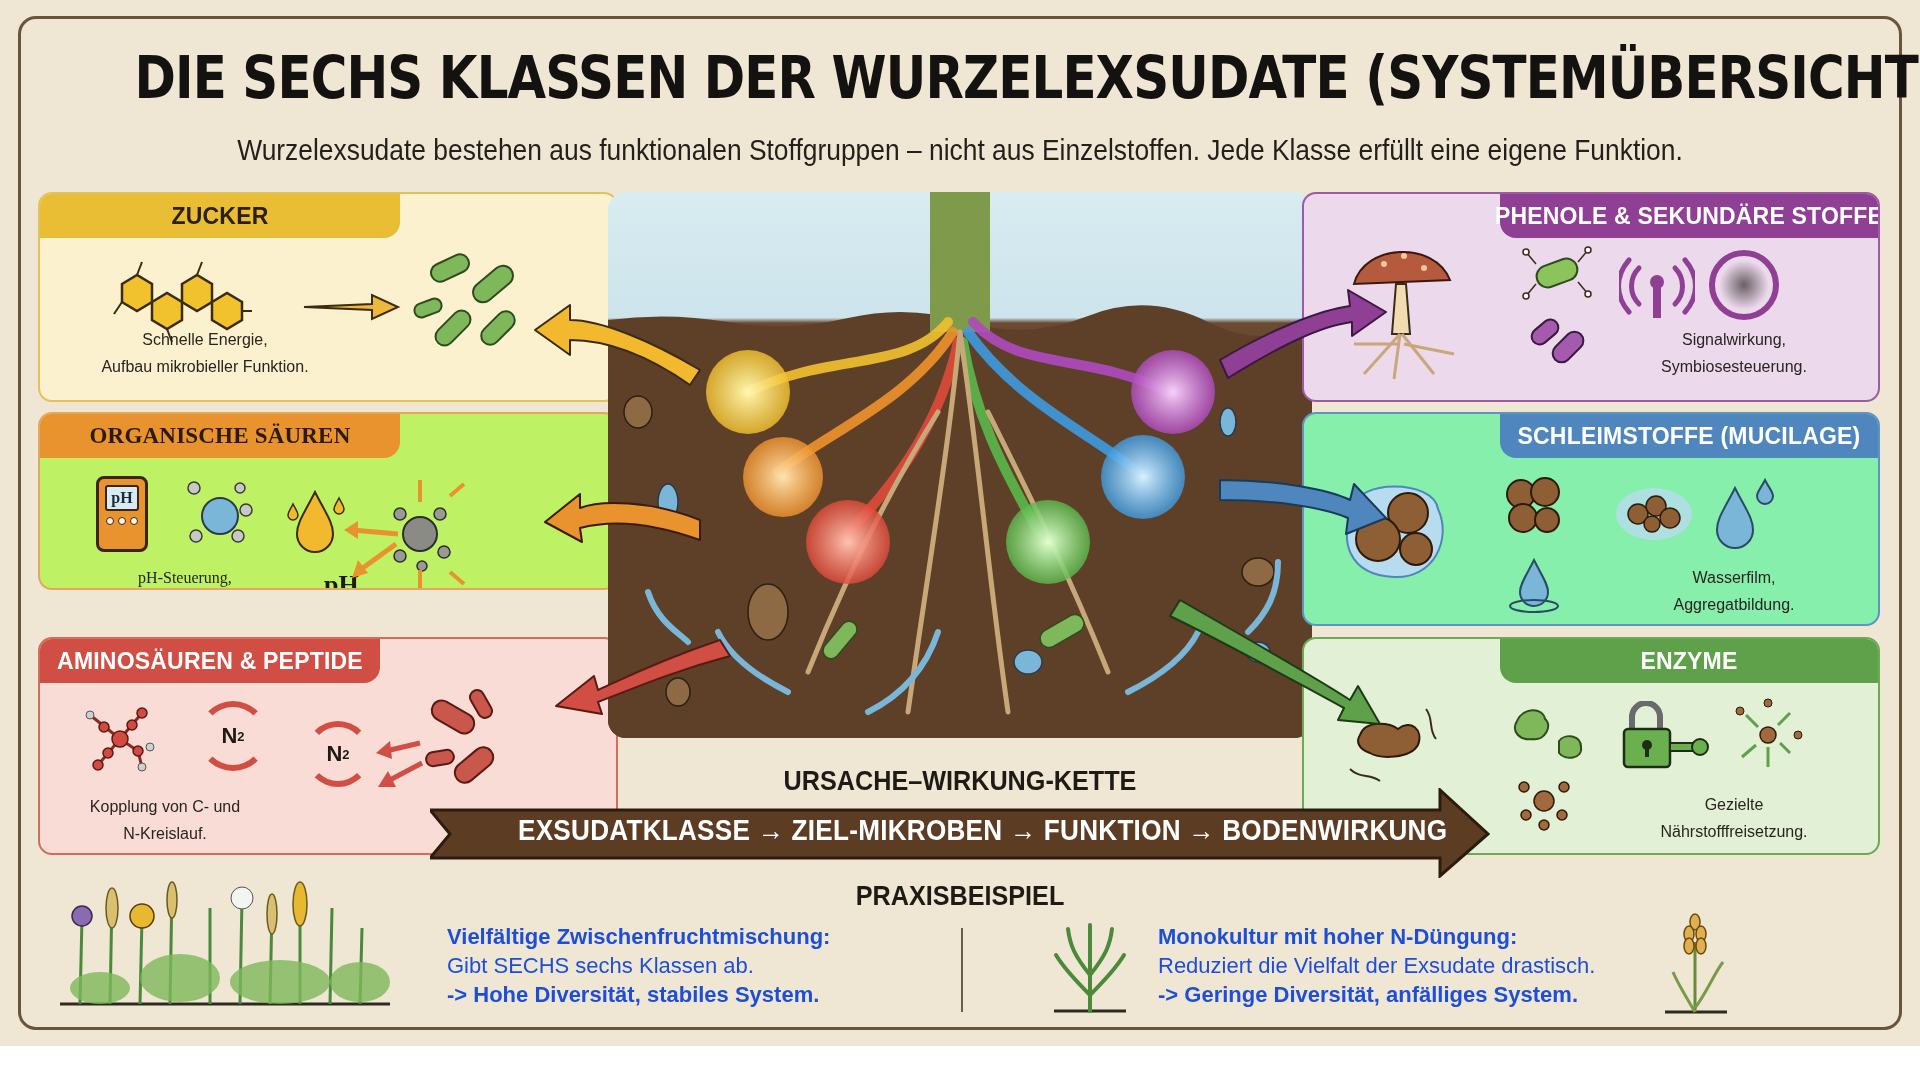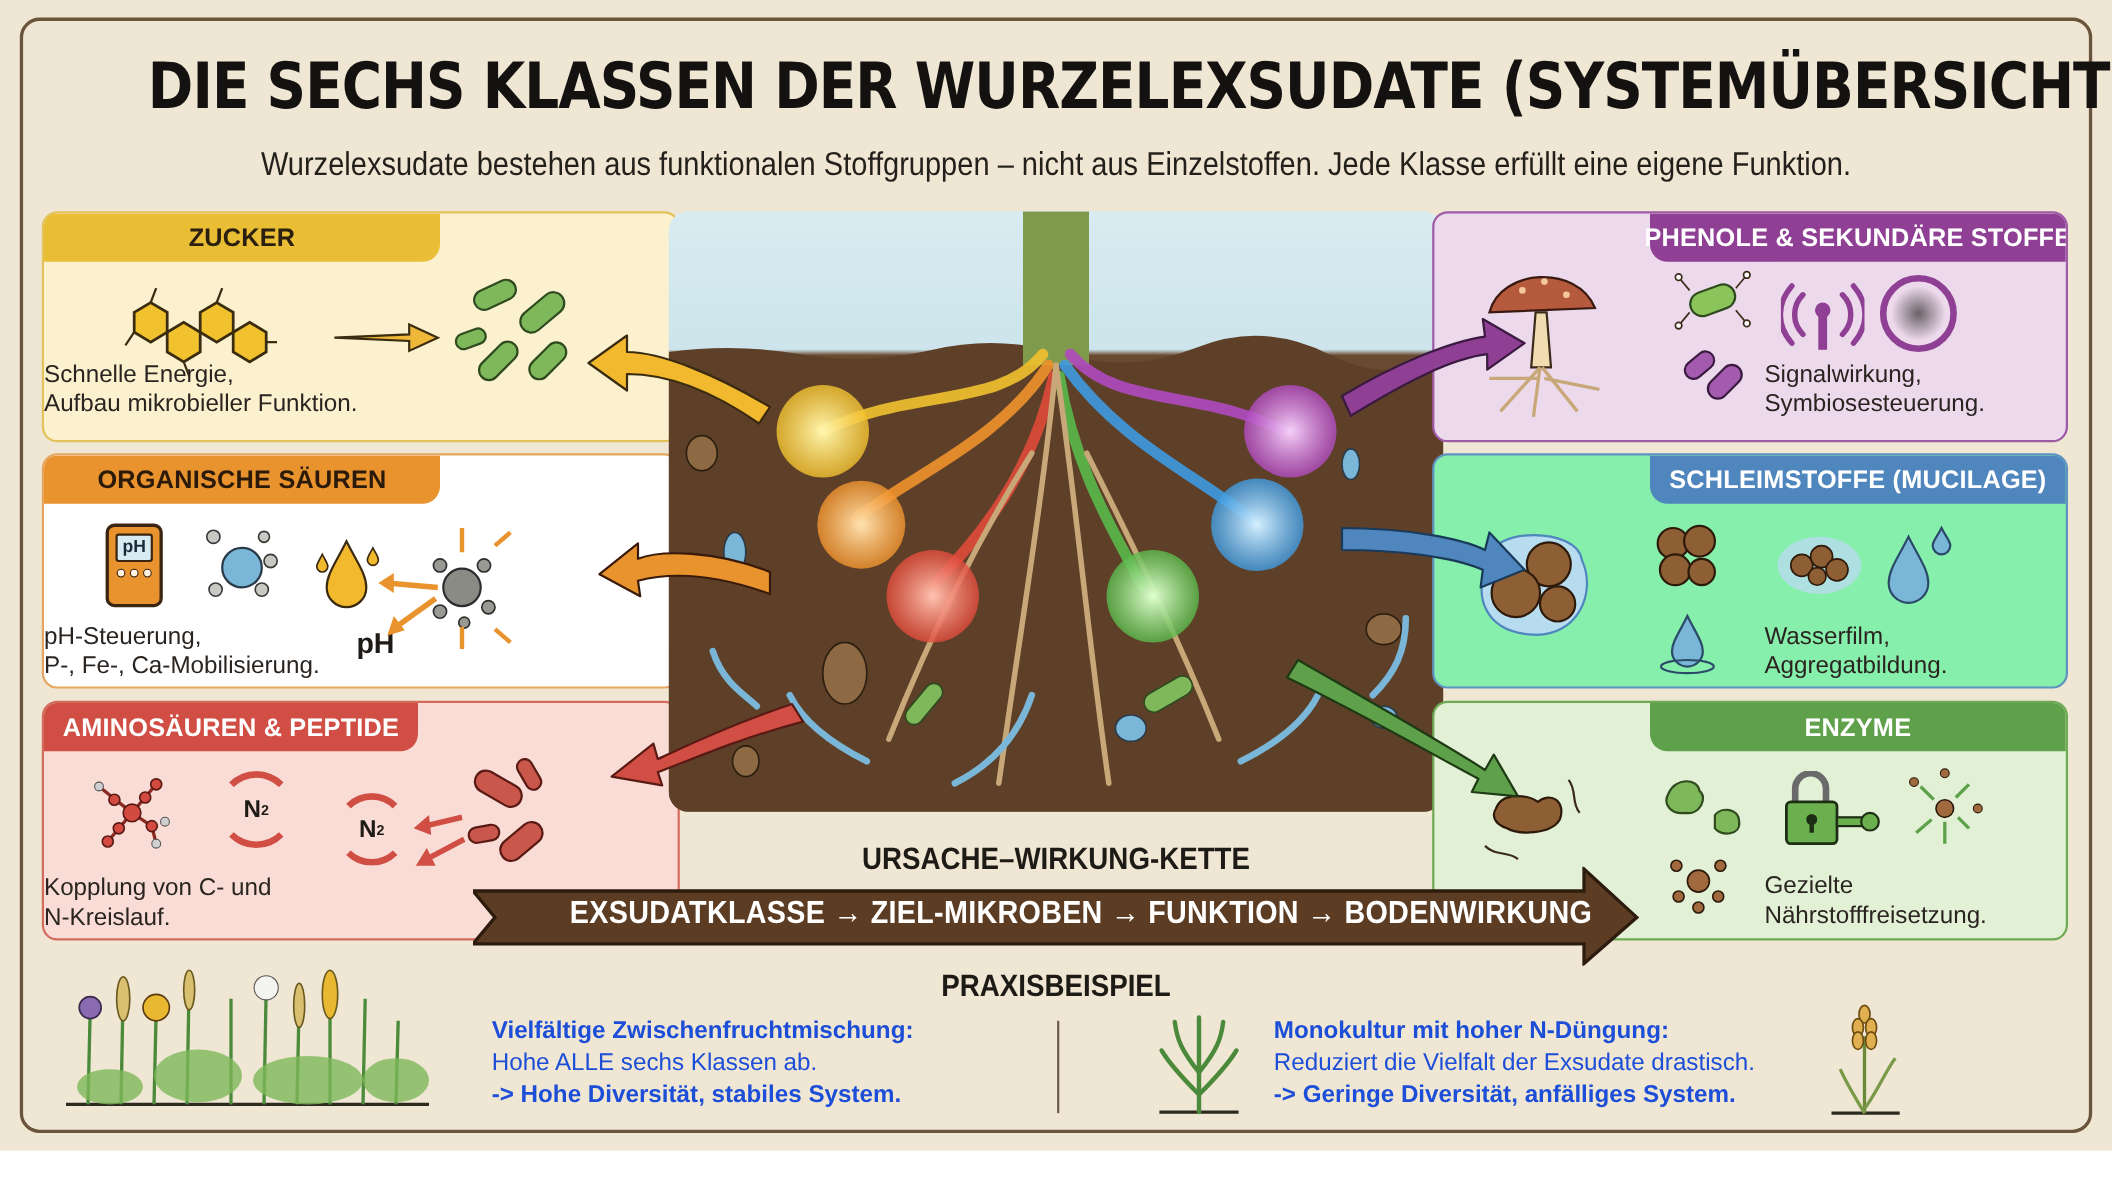--- a/index.html
+++ b/index.html
@@ -8,25 +8,25 @@
   .canvas { position: absolute; left: 0; top: 0; width: 1920px; height: 1046px; background: #efe6d3; }
   .frame { position: absolute; left: 18px; top: 16px; width: 1884px; height: 1014px; border: 3px solid #6b543c; border-radius: 18px; background: #efe6d3; }
 
   .title { position: absolute; left: 0; width: 1920px; top: 44px; text-align: center; font-weight: 900; font-size: 58px; letter-spacing: -1px; color: #141210; transform: scaleX(0.86); transform-origin: center; white-space: nowrap; font-family: "DejaVu Sans", sans-serif; }
   .subtitle { position: absolute; left: 0; width: 1920px; top: 133px; text-align: center; font-size: 30px; color: #231f1b; transform: scaleX(0.88); transform-origin: center; white-space: nowrap; }
 
   .panel { position: absolute; border-radius: 14px; border: 2px solid; overflow: hidden; padding-left: 47px; }
   .panel .hdr { position: absolute; top: 0; height: 44px; display: flex; align-items: center; justify-content: center; font-weight: 700; font-size: 23px; letter-spacing: 0.2px; white-space: nowrap; }
   .panel.left .hdr { left: 0; width: 360px; border-bottom-right-radius: 16px; }
   .panel.right .hdr { right: 0; border-bottom-left-radius: 16px; }
-  .panel .desc { position: absolute; font-size: 22px; line-height: 27px; text-align: left; color: #2a2420; }
+  .panel .desc { position: absolute; font-size: 16px; line-height: 27px; text-align: center; color: #2a2420; }
 
   .p-zucker { left: 38px; top: 192px; width: 580px; height: 210px; background: #fbf1cf; border-color: #e2c25a; }
   .p-zucker .hdr { background: #e9bd34; color: #2b2010; }
-  .p-saeuren { left: 38px; top: 412px; width: 580px; height: 214px; background: #ffffff; border-color: #e7a660; }
+  .p-saeuren { left: 38px; top: 412px; width: 580px; height: 178px; background: #bef264; border-color: #e7a660; font-family: Liberation Serif, serif; }
   .p-saeuren .hdr { background: #e8932d; color: #2b1a0a; }
   .p-amino { left: 38px; top: 637px; width: 580px; height: 218px; background: #f9dcd6; border-color: #d46c5e; }
   .p-amino .hdr { background: #d04e44; color: #ffffff; }
 
   .p-phenole { left: 1302px; top: 192px; width: 578px; height: 210px; background: #ecd9ec; border-color: #9f5aa5; }
   .p-phenole .hdr { background: #8f3f94; color: #ffffff; width: 378px; }
   .p-schleim { left: 1302px; top: 412px; width: 578px; height: 214px; background: #86efac; border-color: #5f93c2; }
   .p-schleim .hdr { background: #4e86bd; color: #ffffff; width: 378px; }
   .p-enzyme { left: 1302px; top: 637px; width: 578px; height: 218px; background: #e2f0d6; border-color: #6eaa55; }
   .p-enzyme .hdr { background: #5fa14a; color: #ffffff; width: 378px; }
@@ -473,21 +473,21 @@
       </g>
     <g fill="#d9c070" stroke="#6a5a20" stroke-width="1.5">
         <ellipse cx="52" cy="30" rx="6" ry="20"></ellipse>
         <ellipse cx="112" cy="22" rx="5" ry="18"></ellipse>
         <ellipse cx="212" cy="36" rx="5" ry="20"></ellipse>
         <ellipse cx="240" cy="26" rx="7" ry="22" fill="#e8b830"></ellipse>
       </g>
   </svg>
   <div class="ex" style="left:447px;top:922px;">
     <div class="b">Vielfältige Zwischenfruchtmischung:</div>
-    <div>Hohe ALLE sechs Klassen ab.</div>
+    <div>Gibt SECHS sechs Klassen ab.</div>
     <div class="b">-&gt; Hohe Diversität, stabiles System.</div>
   </div>
   <div class="divider"></div>
 
   <svg class="icon" style="left:1050px;top:915px" width="80" height="100" viewBox="0 0 80 100">
     <line x1="4" y1="96" x2="76" y2="96" stroke="#2d2a20" stroke-width="3"></line>
     <g fill="none" stroke="#4a8a3a" stroke-width="4" stroke-linecap="round">
         <path d="M40 96 L40 10"></path>
         <path d="M40 80 C20 60 12 50 6 40"></path>
         <path d="M40 80 C60 60 68 50 74 40"></path>

